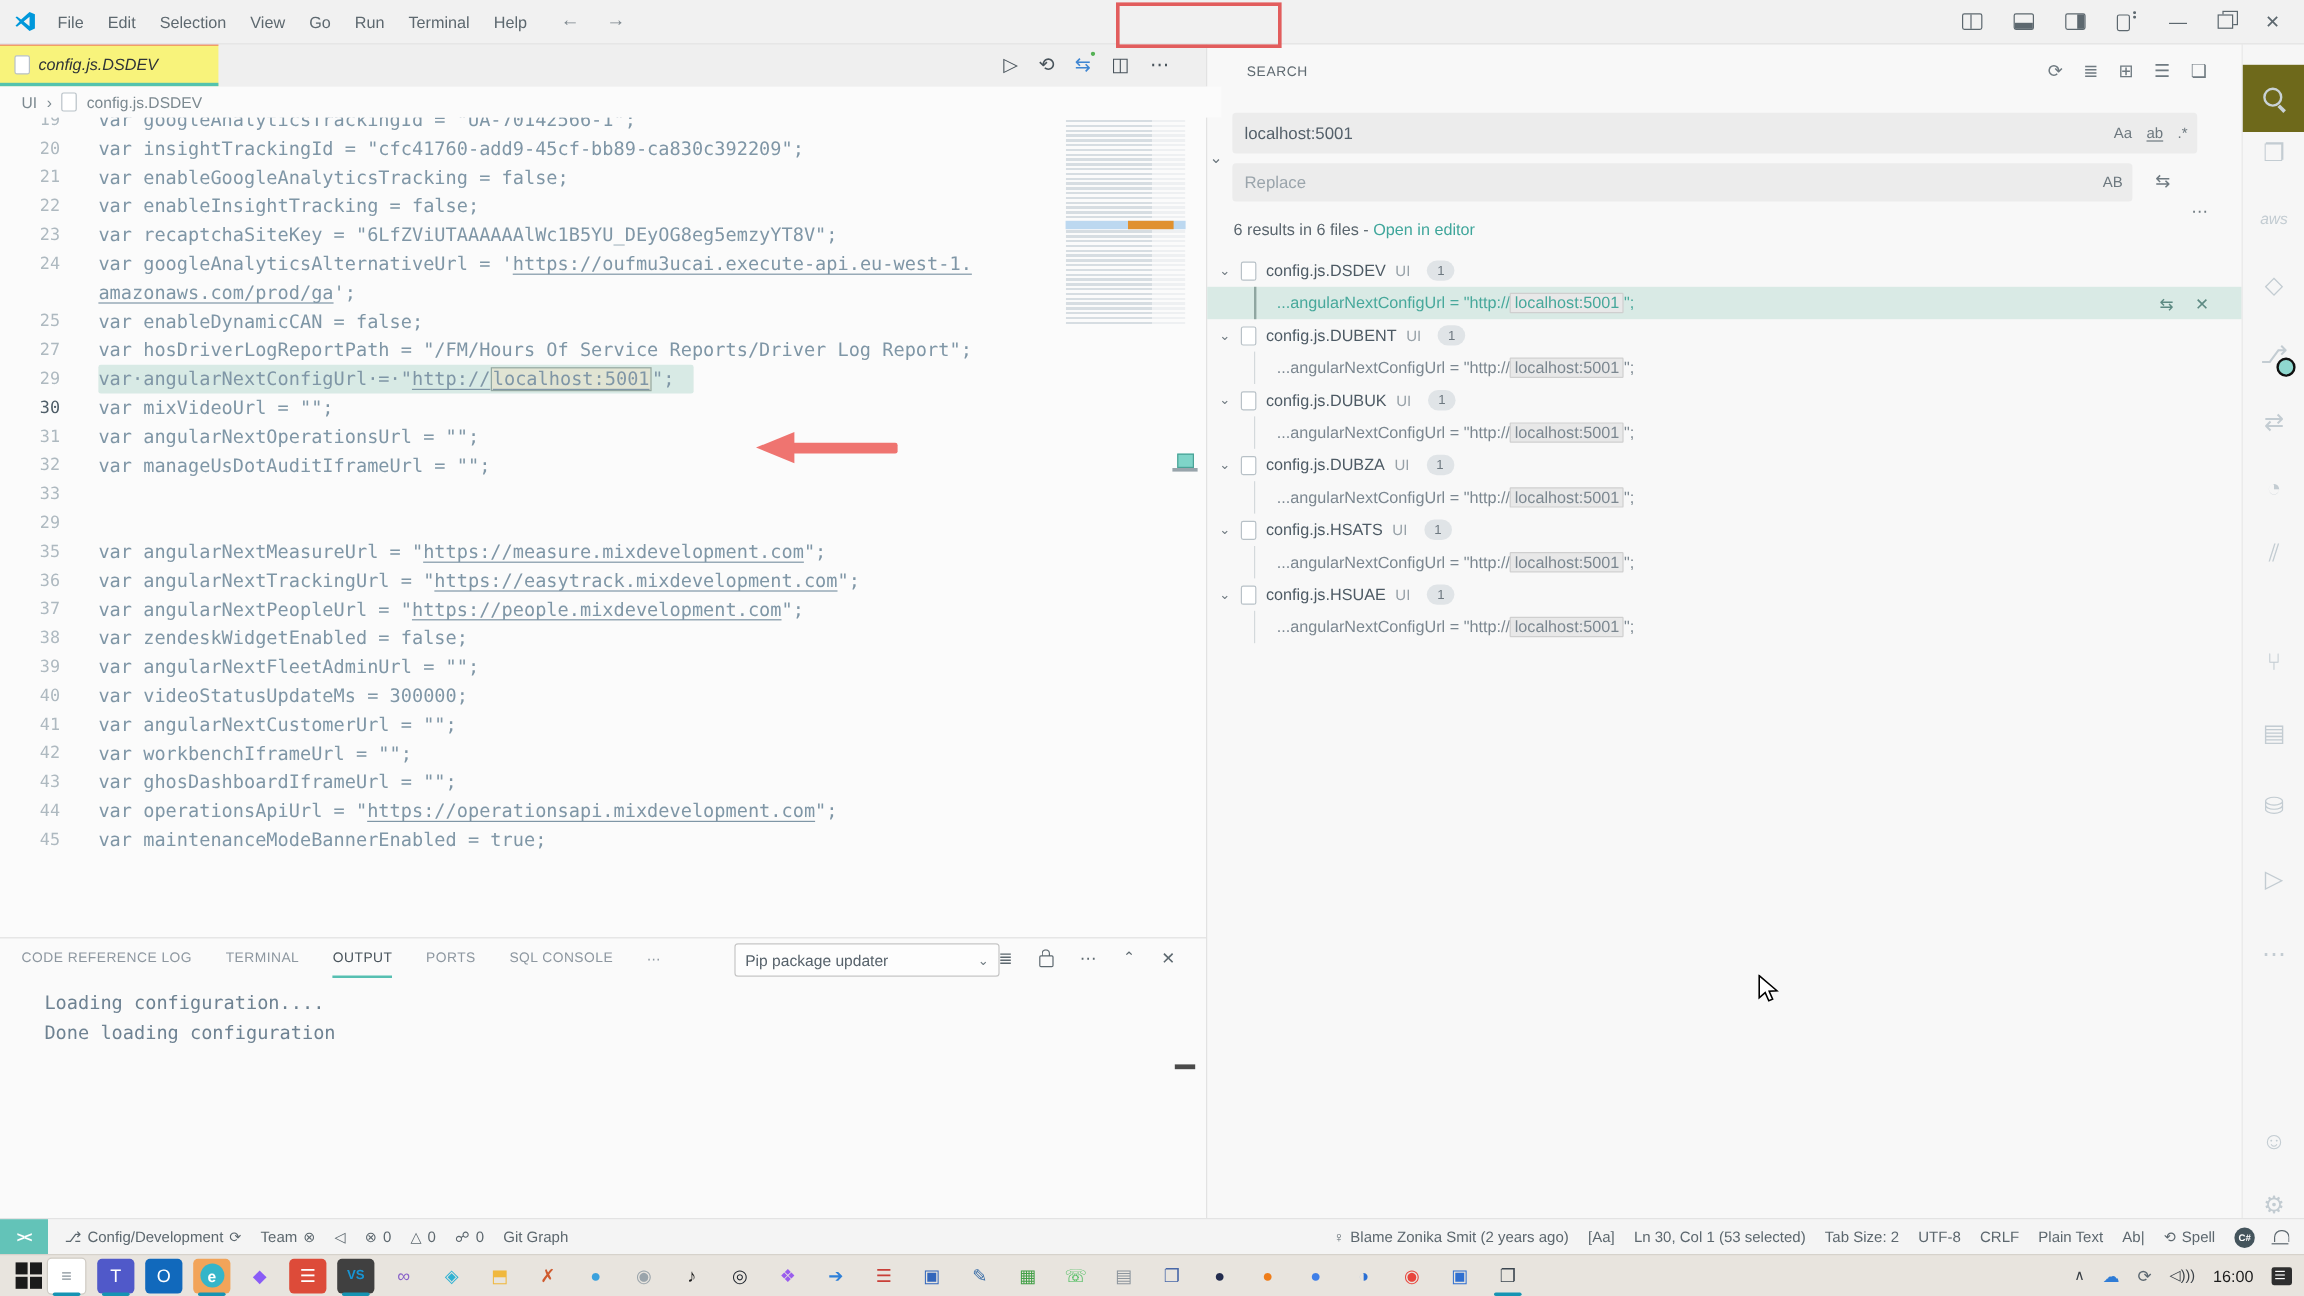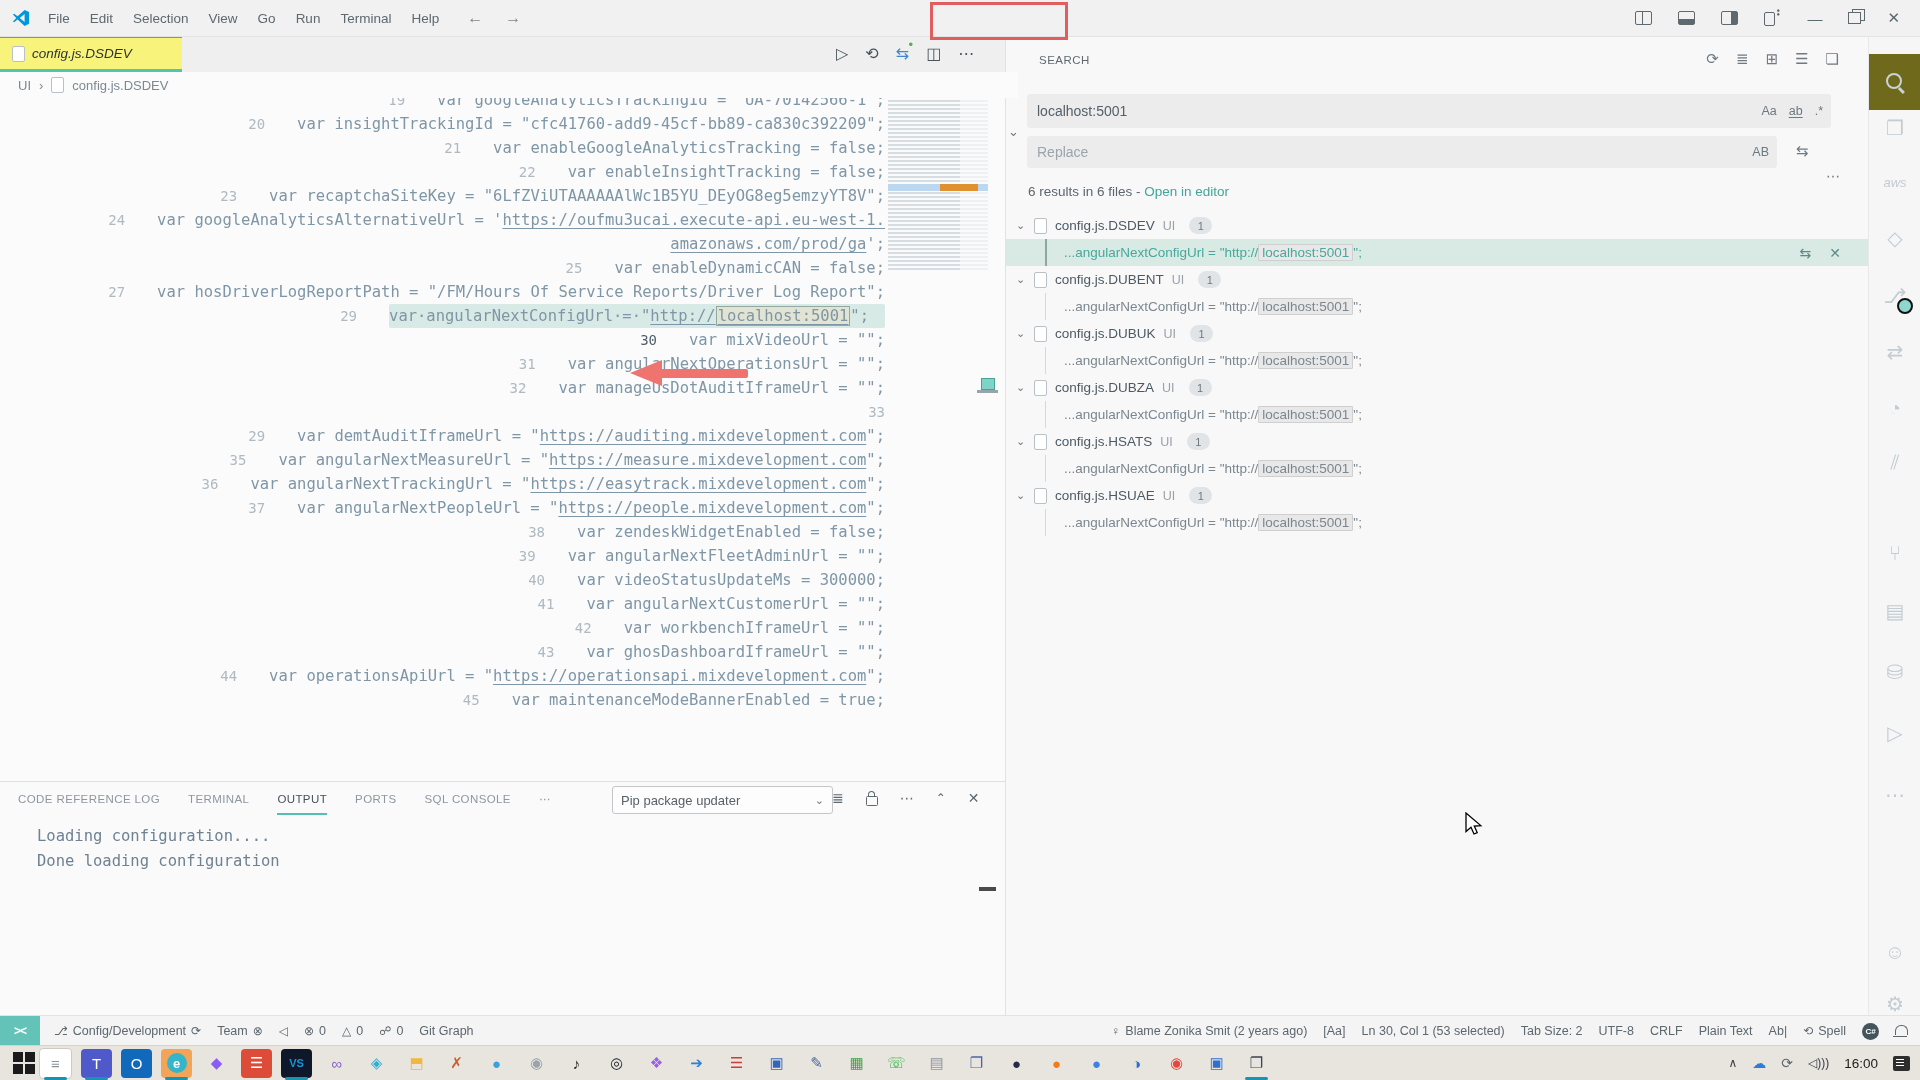--- a/index.html
+++ b/index.html
@@ -40,21 +40,21 @@
   .ficon{width:11px;height:14px;border:1px solid #b8c1c7;border-radius:2px;background:#fff;flex:none;}
   .edactions{position:absolute;left:836px;top:44px;display:flex;gap:17px;align-items:center;color:#49545c;font-size:16px;z-index:5;}
   .edactions .compare{color:#3f86d2;position:relative;}
   .edactions .compare::after{content:"•";position:absolute;right:-4px;top:-7px;color:#55b155;font-size:13px;}
   .breadcrumb{position:absolute;left:0;top:72px;width:1000px;height:26px;background:#fbfbfb;display:flex;
               align-items:center;gap:8px;padding-left:18px;font-size:13px;color:#7c8990;z-index:6;}
 
   
   .code{position:absolute;left:0;top:88px;width:885px;z-index:1;}
   .crow{display:flex;height:24px;line-height:24px;font-family:"DejaVu Sans Mono","Liberation Mono",monospace;
-        font-size:15.5px;color:#7f96a6;white-space:pre;justify-content:flex-end;}
+        font-size:15.5px;color:#7f96a6;white-space:pre;}
   .ln{width:50px;text-align:right;color:#aeb9c0;font-size:14px;flex:none;}
   .cur .ln{color:#4f5e68;}
   .ci{margin-left:32px;}
   .sel .ci{background:#d8eae5;padding-right:16px;border-radius:2px;}
   .u{text-decoration:underline;text-underline-offset:3px;}
   .m{border:1px solid #93a8a3;background:rgba(233,222,196,.55);padding:0 1px;}
   .hl{background:#e8e8e8;border:1px solid #cfcfcf;padding:0 3px;border-radius:1px;}
   .minimap{position:absolute;left:888px;top:100px;width:100px;height:170px;opacity:.8;
     background:repeating-linear-gradient(to bottom, rgba(130,152,168,.38) 0 2px, rgba(0,0,0,0) 2px 4px);
     -webkit-mask-image:linear-gradient(to right,#000 0 72%,rgba(0,0,0,.35) 72% 100%);z-index:2;}
@@ -215,21 +215,21 @@
       <div class="crow"><span class="ln">23</span><span class="ci"><span>var recaptchaSiteKey = "6LfZViUTAAAAAAlWc1B5YU_DEyOG8eg5emzyYT8V";</span></span></div>
       <div class="crow"><span class="ln">24</span><span class="ci"><span>var googleAnalyticsAlternativeUrl = '</span><span class="u">https://oufmu3ucai.execute-api.eu-west-1.</span></span></div>
       <div class="crow"><span class="ln"></span><span class="ci"><span class="u">amazonaws.com/prod/ga</span><span>';</span></span></div>
       <div class="crow"><span class="ln">25</span><span class="ci"><span>var enableDynamicCAN = false;</span></span></div>
       <div class="crow"><span class="ln">27</span><span class="ci"><span>var hosDriverLogReportPath = "/FM/Hours Of Service Reports/Driver Log Report";</span></span></div>
       <div class="crow sel"><span class="ln">29</span><span class="ci"><span>var·angularNextConfigUrl·=·"</span><span class="u">http://</span><span class="u m">localhost:5001</span><span>";</span></span></div>
       <div class="crow cur"><span class="ln">30</span><span class="ci"><span>var mixVideoUrl = "";</span></span></div>
       <div class="crow"><span class="ln">31</span><span class="ci"><span>var angularNextOperationsUrl = "";</span></span></div>
       <div class="crow"><span class="ln">32</span><span class="ci"><span>var manageUsDotAuditIframeUrl = "";</span></span></div>
       <div class="crow"><span class="ln">33</span></div>
-      <div class="crow"><span class="ln">29</span><span class="ci"><span>var demtAuditIframeUrl = "</span><span class="u">https://auditing.mixdevelopment.com</span><span>";</span></span></div>
+      <div class="crow"><span class="ln">29</span></div>
       <div class="crow"><span class="ln">35</span><span class="ci"><span>var angularNextMeasureUrl = "</span><span class="u">https://measure.mixdevelopment.com</span><span>";</span></span></div>
       <div class="crow"><span class="ln">36</span><span class="ci"><span>var angularNextTrackingUrl = "</span><span class="u">https://easytrack.mixdevelopment.com</span><span>";</span></span></div>
       <div class="crow"><span class="ln">37</span><span class="ci"><span>var angularNextPeopleUrl = "</span><span class="u">https://people.mixdevelopment.com</span><span>";</span></span></div>
       <div class="crow"><span class="ln">38</span><span class="ci"><span>var zendeskWidgetEnabled = false;</span></span></div>
       <div class="crow"><span class="ln">39</span><span class="ci"><span>var angularNextFleetAdminUrl = "";</span></span></div>
       <div class="crow"><span class="ln">40</span><span class="ci"><span>var videoStatusUpdateMs = 300000;</span></span></div>
       <div class="crow"><span class="ln">41</span><span class="ci"><span>var angularNextCustomerUrl = "";</span></span></div>
       <div class="crow"><span class="ln">42</span><span class="ci"><span>var workbenchIframeUrl = "";</span></span></div>
       <div class="crow"><span class="ln">43</span><span class="ci"><span>var ghosDashboardIframeUrl = "";</span></span></div>
       <div class="crow"><span class="ln">44</span><span class="ci"><span>var operationsApiUrl = "</span><span class="u">https://operationsapi.mixdevelopment.com</span><span>";</span></span></div>
@@ -498,21 +498,21 @@
         </div>
         <div class="app running" style="background: rgb(242, 164, 89);">
           <span class="circ" style="background: rgb(53, 181, 201);">e</span>
         </div>
         <div class="app">
           <span style="color: rgb(138, 92, 246);">◆</span>
         </div>
         <div class="app" style="background: rgb(221, 75, 57);">
           <span style="color: rgb(255, 255, 255);">☰</span>
         </div>
-        <div class="app running" style="background: #0f172a; text-align: center;">
+        <div class="app running" style="background: #404040; text-align: center;">
           <span class="vsword" style="color: rgb(23, 149, 212);">VS</span>
         </div>
         <div class="app">
           <span style="color: rgb(138, 99, 201);">∞</span>
         </div>
         <div class="app">
           <span style="color: rgb(47, 177, 210);">◈</span>
         </div>
         <div class="app">
           <span style="color: rgb(240, 184, 62);">⬒</span>

